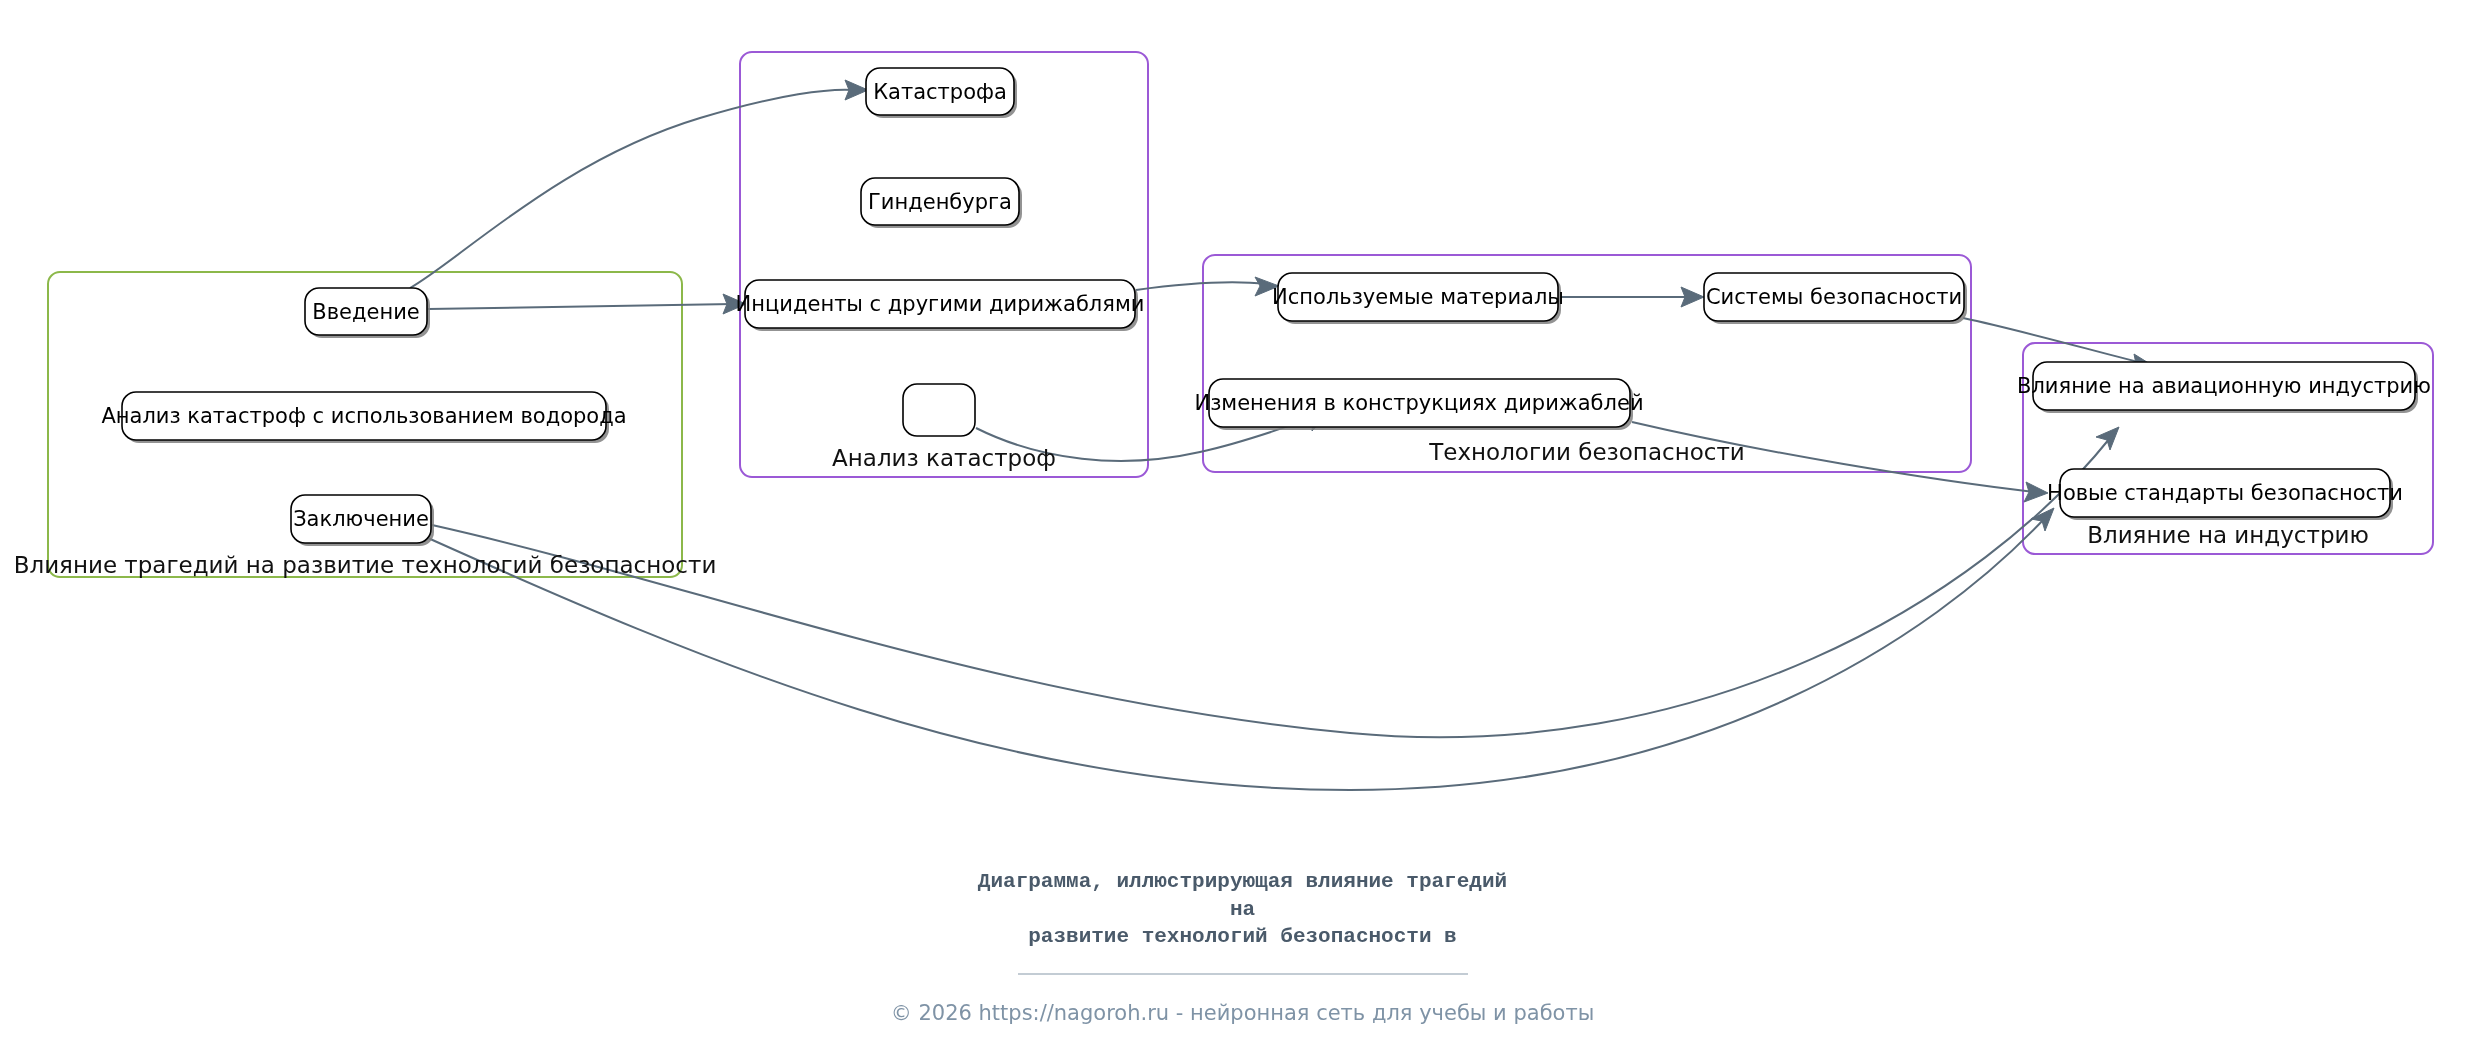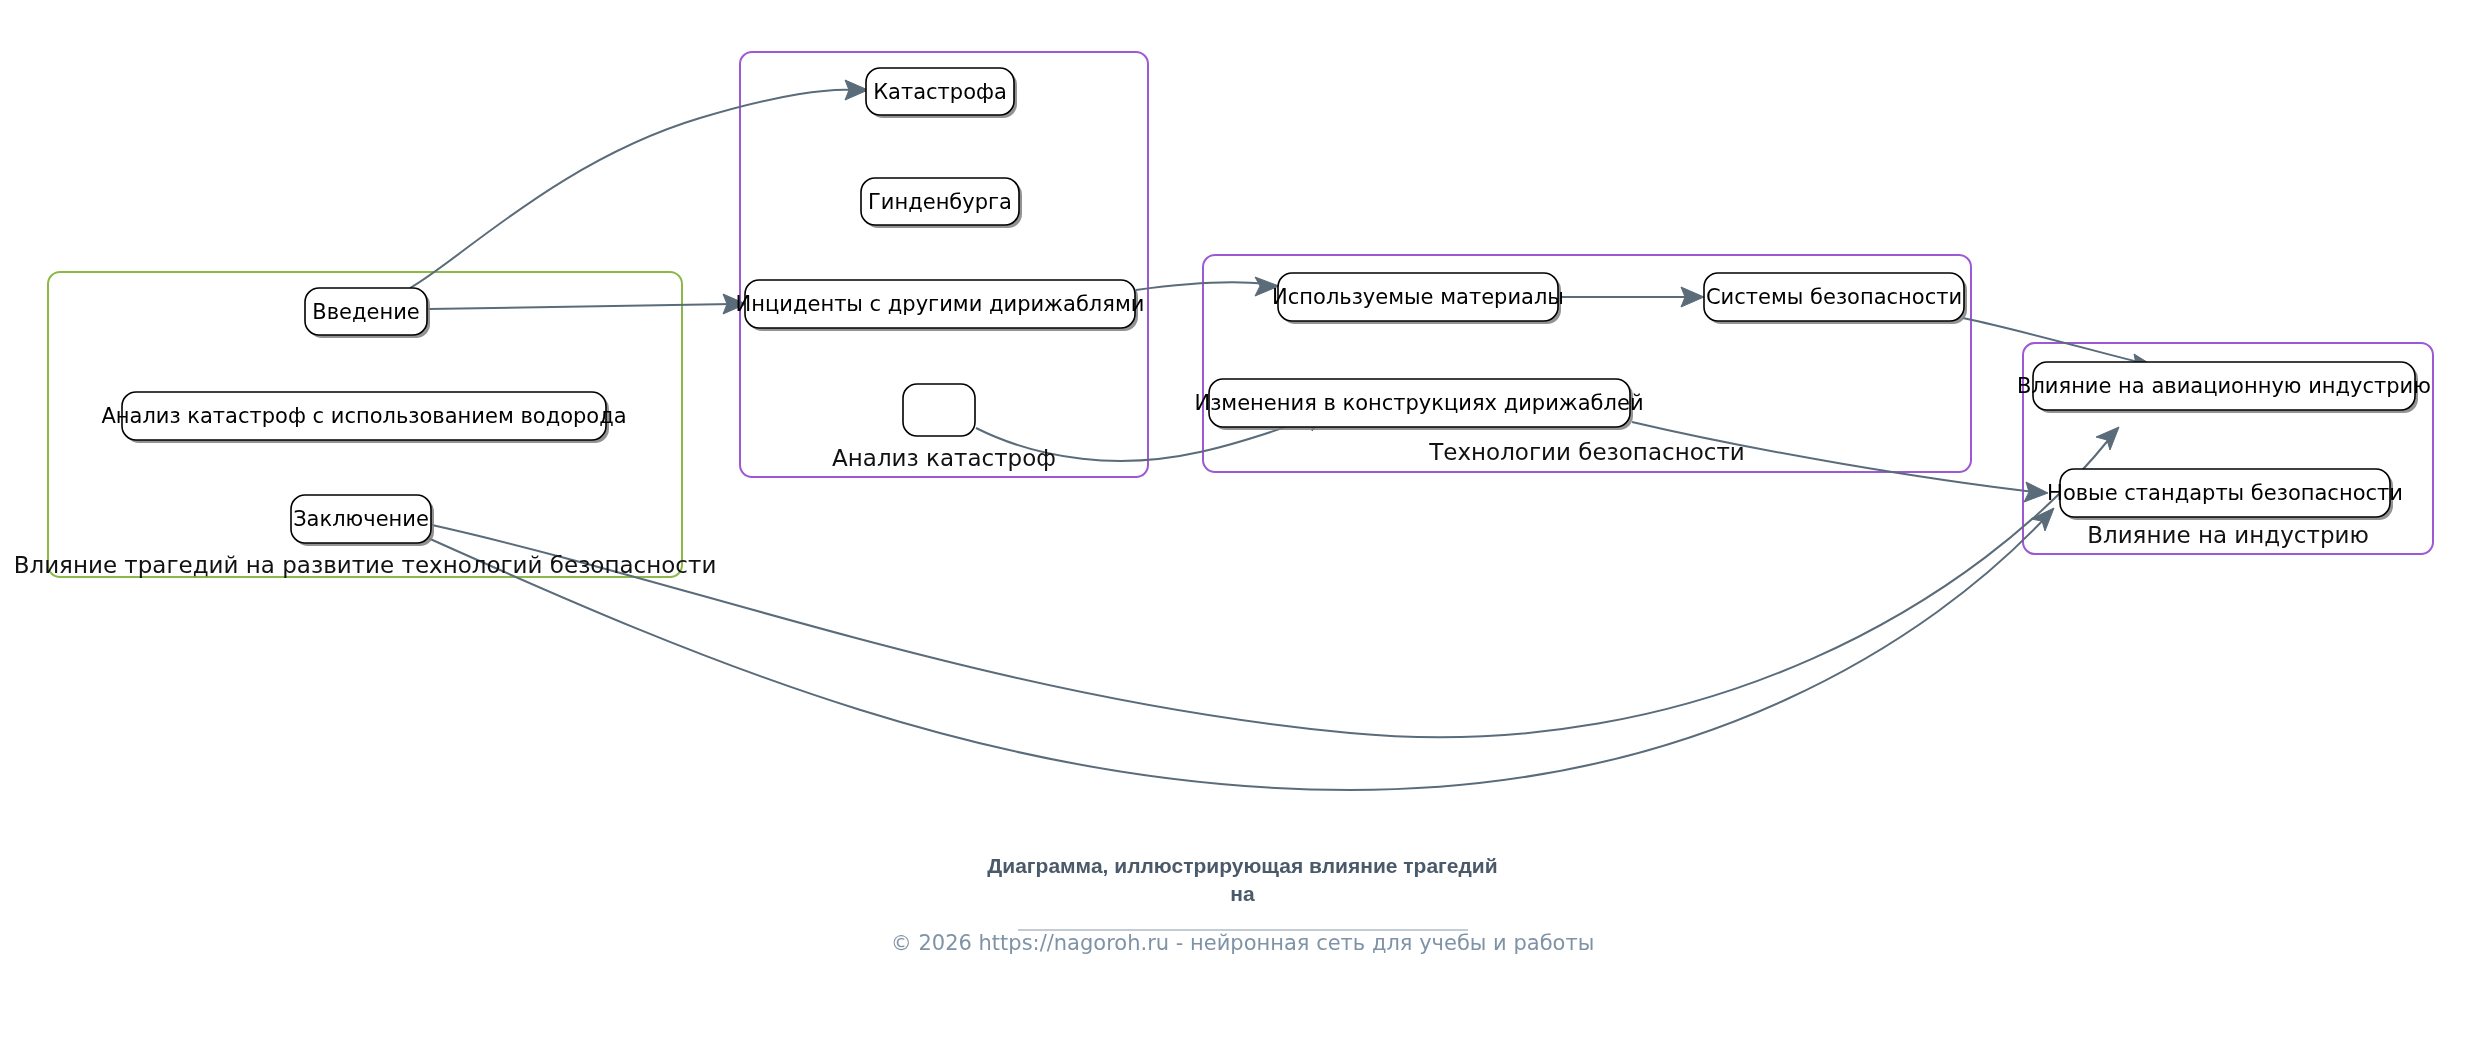--- a/index.html
+++ b/index.html
@@ -63,38 +63,39 @@
     stroke-width: 1;
   }
   #footer {
     position: absolute;
     left: 0;
     width: 2485px;
     top: 852px;
     text-align: center;
   }
   #footer-title {
-    font-family: Liberation Sans, sans-serif;
+    font-family: Liberation Mono, monospace;
     font-size: 21px;
     font-weight: bold;
     color: #4a5a6a;
     line-height: 1.32;
     width: 540px;
-    margin: 0 auto;
+    margin: 16px auto;
   }
   #footer-divider {
     width: 450px;
     height: 0;
     border-top: 2px solid #c3ccd4;
     margin: 22px auto 0 auto;
   }
   #footer-copyright {
     font-family: "DejaVu Sans", "Liberation Sans", sans-serif;
     font-size: 21px;
     color: #7f93a6;
+    margin-top: 26px;
   }
 </style>
 </head>
 <body>
 
 <div id="page">
 
   <svg id="graph-svg" viewBox="0 0 2485 1046" xmlns="http://www.w3.org/2000/svg">
 
     <g>
@@ -230,18 +231,19 @@
       <text class="cluster-label" x="365" y="566">Влияние трагедий на развитие технологий безопасности</text>
       <text class="cluster-label" x="944" y="459">Анализ катастроф</text>
       <text class="cluster-label" x="1587" y="453">Технологии безопасности</text>
       <text class="cluster-label" x="2228" y="536">Влияние на индустрию</text>
     </g>
   </svg>
 
   <div id="footer">
     <div id="footer-title">
       <div>Диаграмма, иллюстрирующая влияние трагедий на</div>
+      <div>развитие технологий безопасности в</div>
     </div>
     <div id="footer-divider"></div>
     <div id="footer-copyright">© 2026 https://nagoroh.ru - нейронная сеть для учебы и работы</div>
   </div>
 
 </div>
 
 </body></html>

